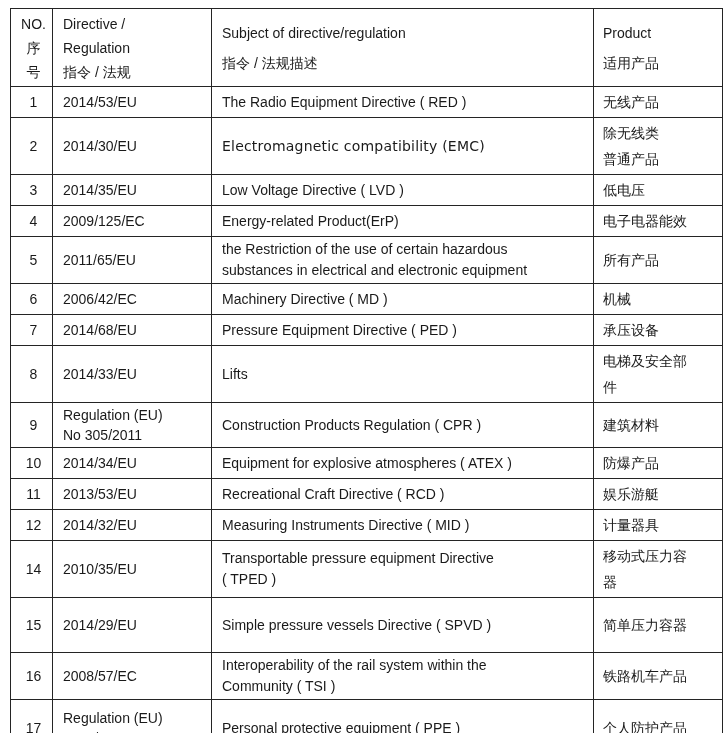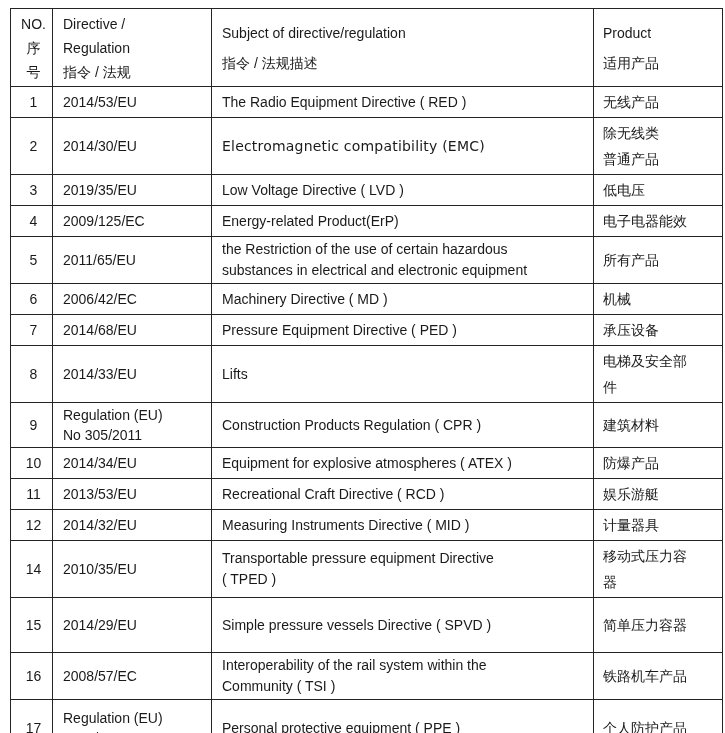--- a/index.html
+++ b/index.html
@@ -93,21 +93,21 @@
       </tr>
       <tr>
         <td class="c1">2</td>
         <td class="c2">2014/30/EU</td>
         <td class="c3">Electromagnetic compatibility (EMC)</td>
         <td class="c4">除无线类
 普通产品</td>
       </tr>
       <tr>
         <td class="c1">3</td>
-        <td class="c2">2019/35/EU</td>
+        <td class="c2">2014/35/EU</td>
         <td class="c3">Low Voltage Directive ( LVD )</td>
         <td class="c4">低电压</td>
       </tr>
       <tr>
         <td class="c1">4</td>
         <td class="c2">2009/125/EC</td>
         <td class="c3">Energy-related Product(ErP)</td>
         <td class="c4">电子电器能效</td>
       </tr>
       <tr>

